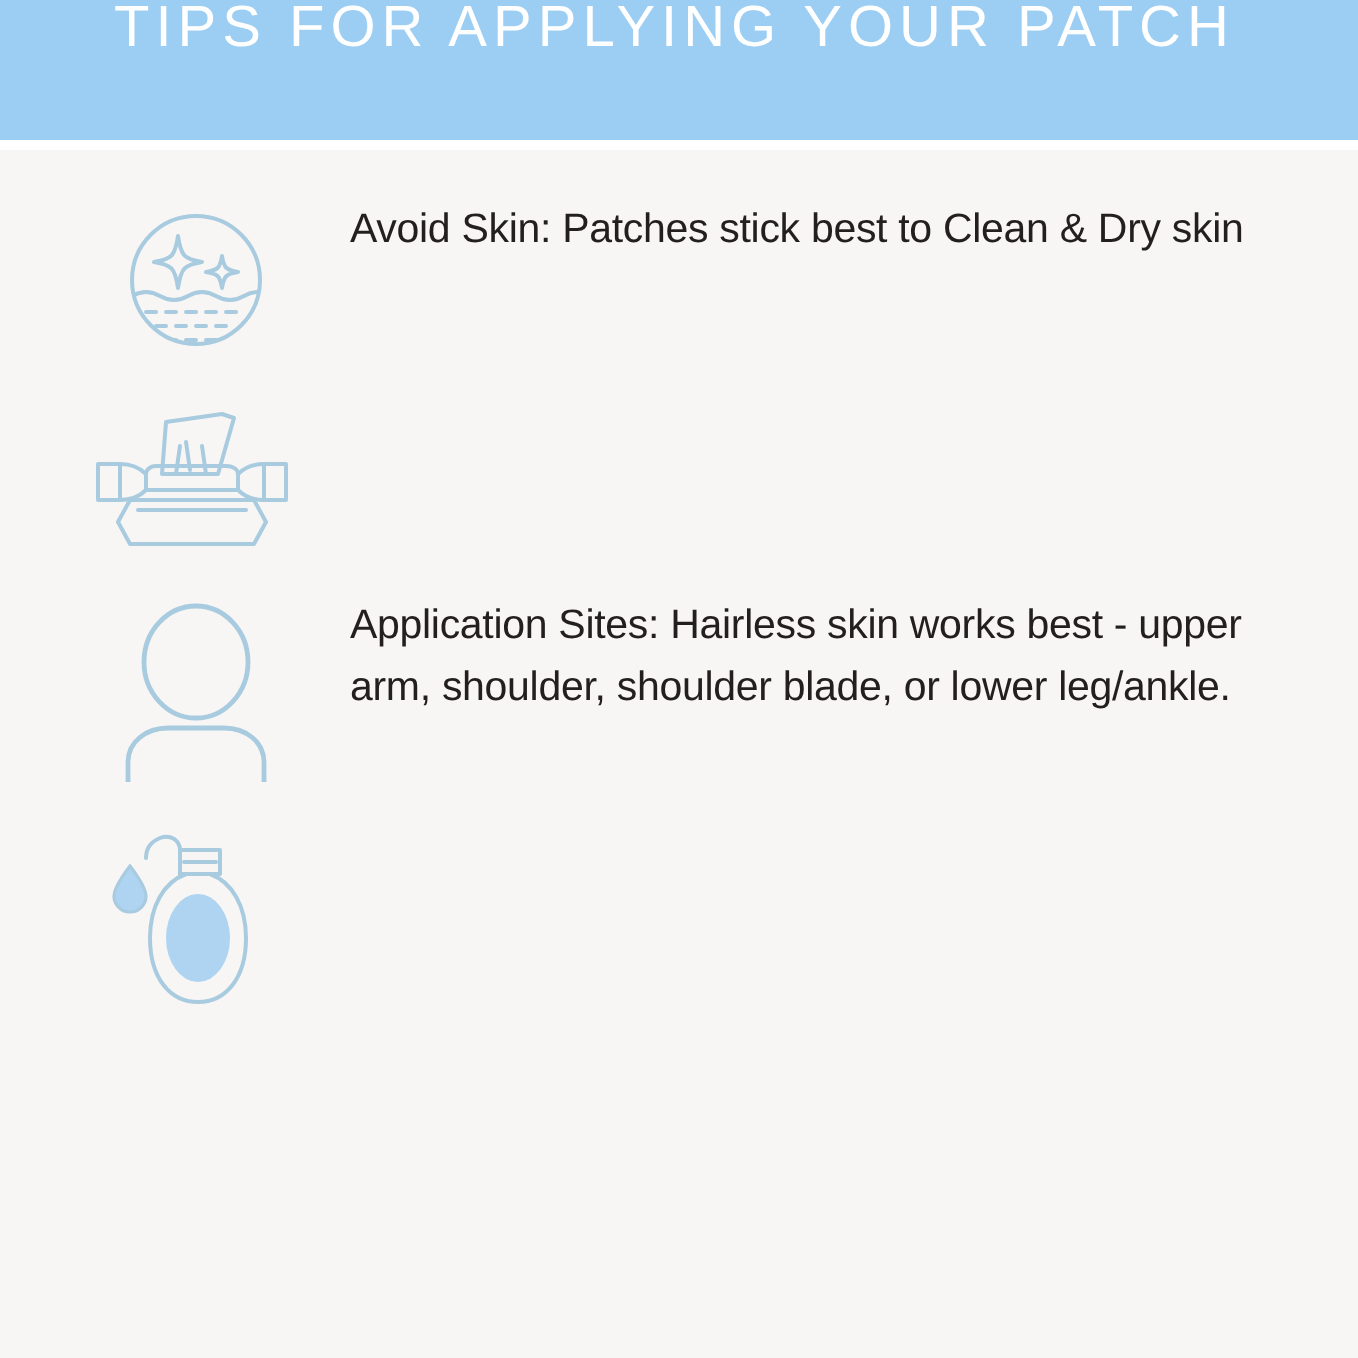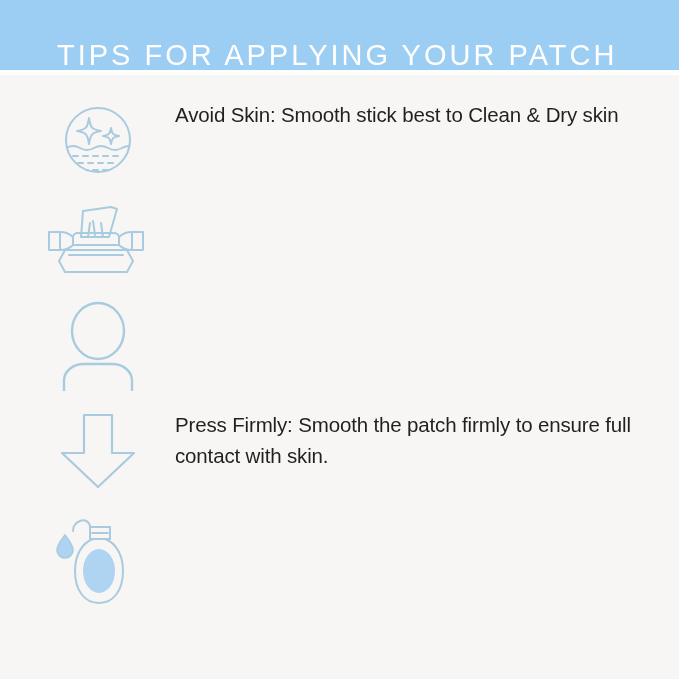--- a/index.html
+++ b/index.html
@@ -21,21 +21,21 @@
     box-sizing: border-box;
     display: flex;
     flex-direction: column;
   }
   
   .header-band {
     height: 70px;
     flex: 0 0 70px;
     background: #9ccdf2;
     display: flex;
-    align-items: flex-end;
+    align-items: flex-start;
     padding-left: 57px;
     box-sizing: border-box;
   }
   .header-title {
     color: #ffffff;
     font-size: 29px;
     font-weight: 400;
     letter-spacing: 3.0px;
     line-height: 1;
     white-space: nowrap;
@@ -123,21 +123,21 @@
               <line x1="24" y1="69" x2="29" y2="69"></line>
                 <line x1="34" y1="69" x2="39" y2="69"></line>
               <line x1="44" y1="69" x2="49" y2="69"></line>
             </g>
           </g>
           <path d="M30 17 C31.5 27 33 28.5 42 30 C33 31.5 31.5 33 30 43 C28.5 33 27 31.5 18 30 C27 28.5 28.5 27 30 17 Z" fill="none" stroke="#a8cbdf" stroke-width="2" stroke-linejoin="round"></path>
           <path d="M52 27 C53 33 54 34 60 35 C54 36 53 37 52 43 C51 37 50 36 44 35 C50 34 51 33 52 27 Z" fill="none" stroke="#a8cbdf" stroke-width="2" stroke-linejoin="round"></path>
         </svg>
       </div>
       <div class="tip-text">
-        <span>Avoid Skin: </span><span>Smooth stick best to </span><b>Clean &amp; Dry skin</b><span></span>
+        <span>Avoid Skin: </span><span>Patches stick best to </span><b>Clean &amp; Dry skin</b><span></span>
       </div>
     </div>
 
     <div class="tip-row row-2">
       <div class="tip-icon-cell">
         <svg class="icon-svg" width="110" height="72" viewBox="0 0 110 72">
           <g fill="none" stroke="#a8cbdf" stroke-width="2" stroke-linejoin="round" stroke-linecap="round">
             <path d="M40 8 L68 4 L74 6 L66 34 L38 34 Z"></path>
             <path d="M47 20 L45 34"></path>
             <path d="M58 20 L60 34"></path>
@@ -156,32 +156,25 @@
 
     <div class="tip-row row-3">
       <div class="tip-icon-cell">
         <svg class="icon-svg" width="88" height="92" viewBox="0 0 88 92">
           <g fill="none" stroke="#a8cbdf" stroke-width="2.4">
             <ellipse cx="44" cy="32" rx="26" ry="28"></ellipse>
             <path d="M10 92 L10 82 C10 72 19 65 30 65 L58 65 C69 65 78 72 78 82 L78 92"></path>
           </g>
         </svg>
       </div>
+      <div class="tip-text">
+        <span>Application Sites: </span><span> </span><b>Hairless skin</b><span> works best - upper arm, shoulder, shoulder blade, or lower leg/ankle.</span>
+      </div>
     </div>
 
-    <div class="tip-row row-4">
-      <div class="tip-icon-cell">
-        <svg class="icon-svg" width="84" height="80" viewBox="0 0 84 80">
-          <path d="M28 4 L56 4 L56 42 L78 42 L42 76 L6 42 L28 42 Z" fill="none" stroke="#a8cbdf" stroke-width="2.2" stroke-linejoin="round"></path>
-        </svg>
-      </div>
-      <div class="tip-text">
-        <span>Press Firmly: </span><span></span><b>Smooth the patch</b><span> firmly to ensure full contact with skin.</span>
-      </div>
-    </div>
 
     <div class="tip-row row-5">
       <div class="tip-icon-cell">
         <svg class="icon-svg" width="92" height="100" viewBox="0 0 92 100">
           <g fill="none" stroke="#a8cbdf" stroke-width="2" stroke-linejoin="round" stroke-linecap="round">
             <path d="M38 26 L38 14 C38 9 33 6 28 8 C23 10 21 14 21 18"></path>
             <path d="M38 14 L58 14 L58 26 L38 26 Z"></path>
             <path d="M40 20 L56 20"></path>
             <path d="M41 26 C30 30 23 42 23 58 C23 78 33 90 47 90 C61 90 71 78 71 58 C71 42 64 30 53 26 Z"></path>
             <path d="M41 26 L53 26"></path>

